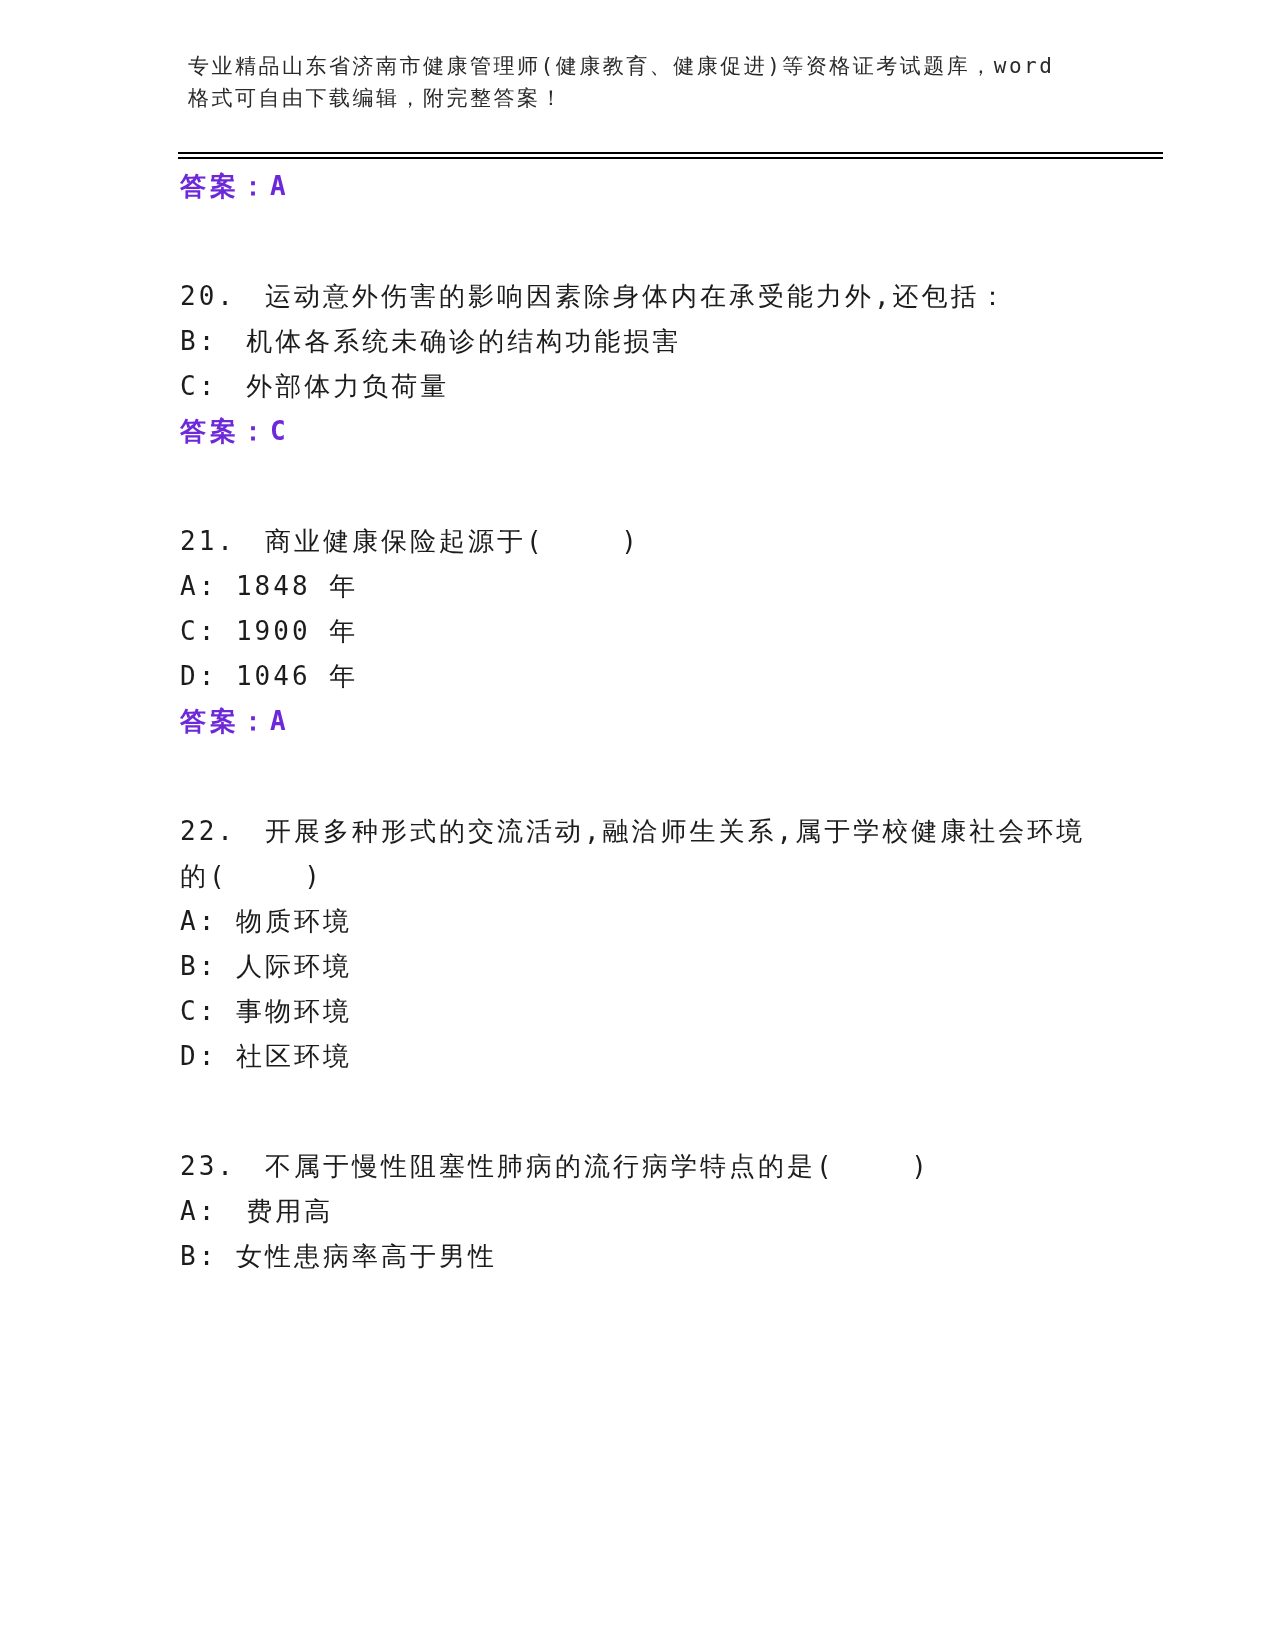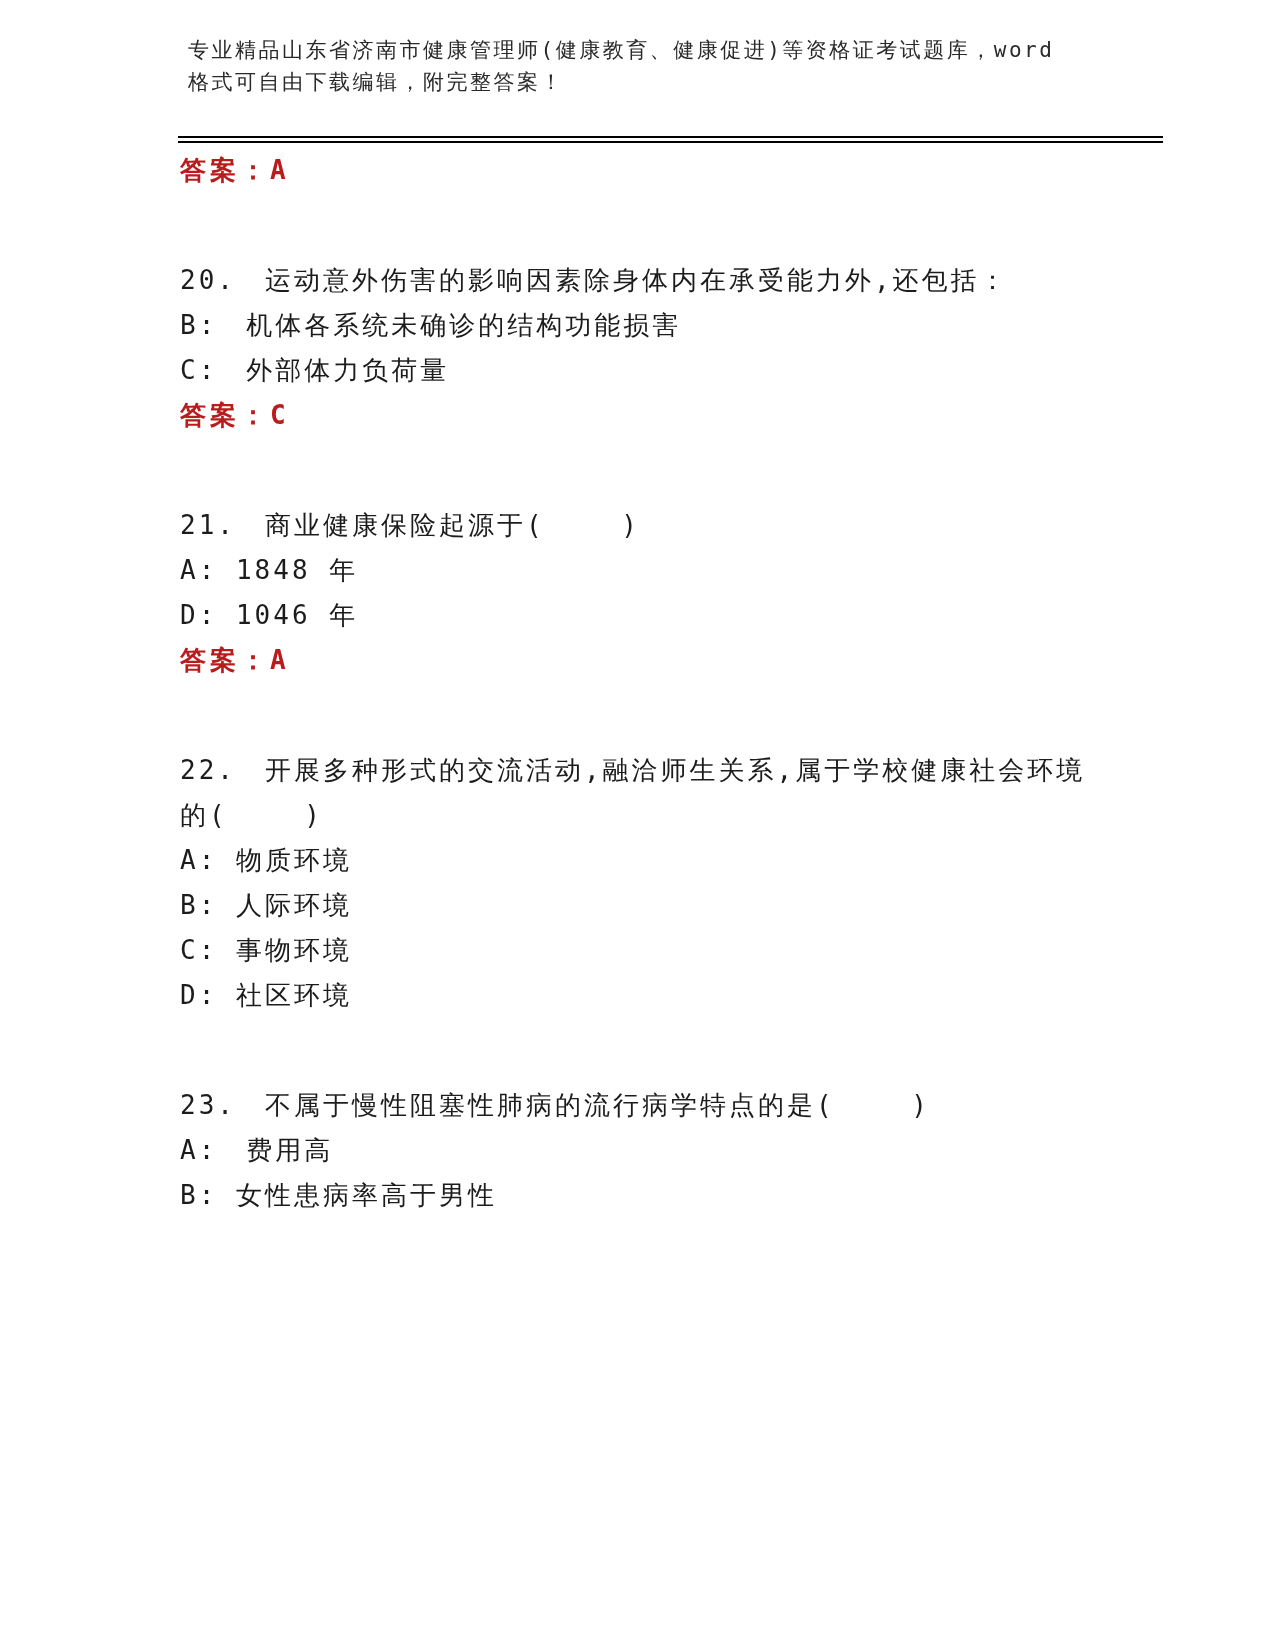--- a/index.html
+++ b/index.html
@@ -15,21 +15,21 @@
     color: #1c1c1c;
     font-family: "DejaVu Sans Mono", "Liberation Mono", serif;
   }
   .page {
     width: 1275px;
     height: 1650px;
     background: #ffffff;
   }
   
   .header-block {
-    padding-top: 34px;
+    padding-top: 50px;
     margin-left: 188px;
     margin-right: 120px;
   }
   .header-line {
     font-size: 21px;
     line-height: 32px;
     letter-spacing: 2.5px;
     color: #2a2a2a;
     white-space: pre-wrap;
   }
@@ -46,21 +46,21 @@
   .bline {
     margin-left: 180px;
     margin-right: 110px;
     font-size: 26px;
     line-height: 45px;
     letter-spacing: 3px;
     white-space: pre-wrap;
   }
   .answer {
     font-weight: bold;
-    color: #b91c1c;
+    color: #6d28d9;
     letter-spacing: 4px;
   }
   .leading-answer {
     margin-top: 5px;
   }
   .question {
     margin-top: 65px;
   }
 </style>
 </head>
@@ -80,20 +80,21 @@
   <section class="question">
     <div class="bline">20.　运动意外伤害的影响因素除身体内在承受能力外,还包括：</div>
     <div class="bline">B:　机体各系统未确诊的结构功能损害</div>
     <div class="bline">C:　外部体力负荷量</div>
     <div class="bline answer">答案：C</div>
   </section>
 
   <section class="question">
     <div class="bline">21.　商业健康保险起源于(　　 )</div>
     <div class="bline">A: 1848 年</div>
+    <div class="bline">C: 1900 年</div>
     <div class="bline">D: 1046 年</div>
     <div class="bline answer">答案：A</div>
   </section>
 
   <section class="question">
     <div class="bline">22.　开展多种形式的交流活动,融洽师生关系,属于学校健康社会环境</div>
     <div class="bline">的(　　 )</div>
     <div class="bline">A: 物质环境</div>
     <div class="bline">B: 人际环境</div>
     <div class="bline">C: 事物环境</div>

